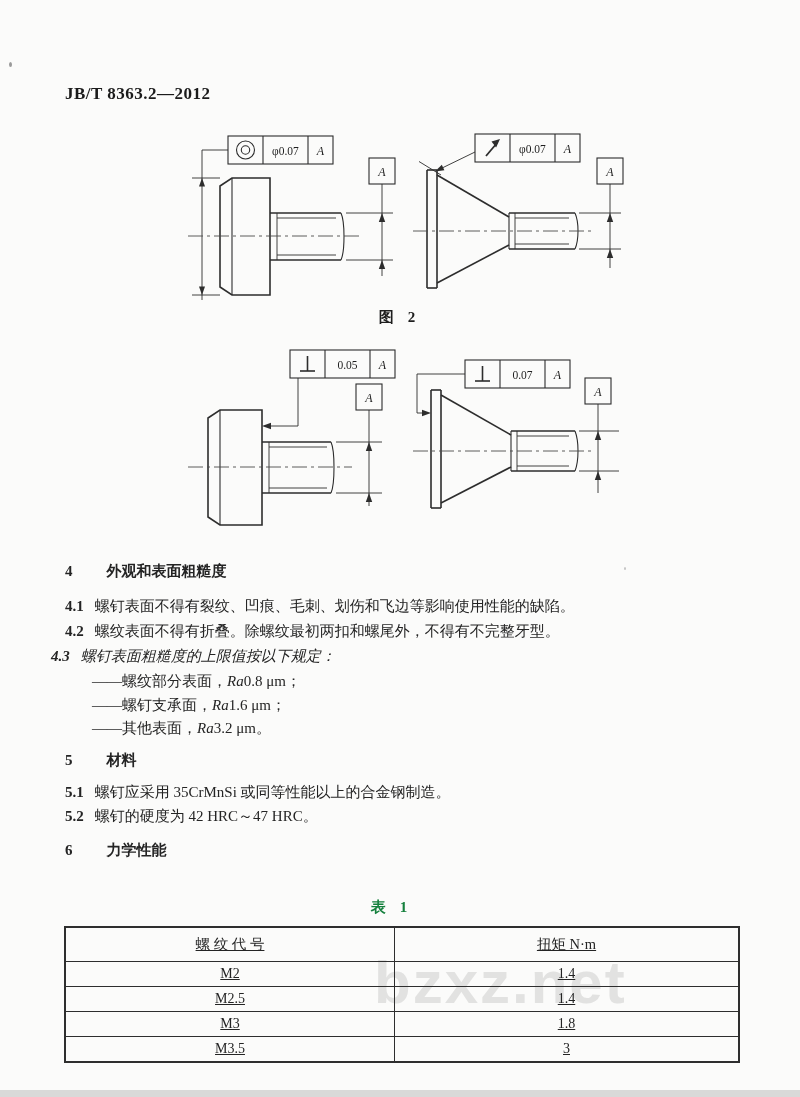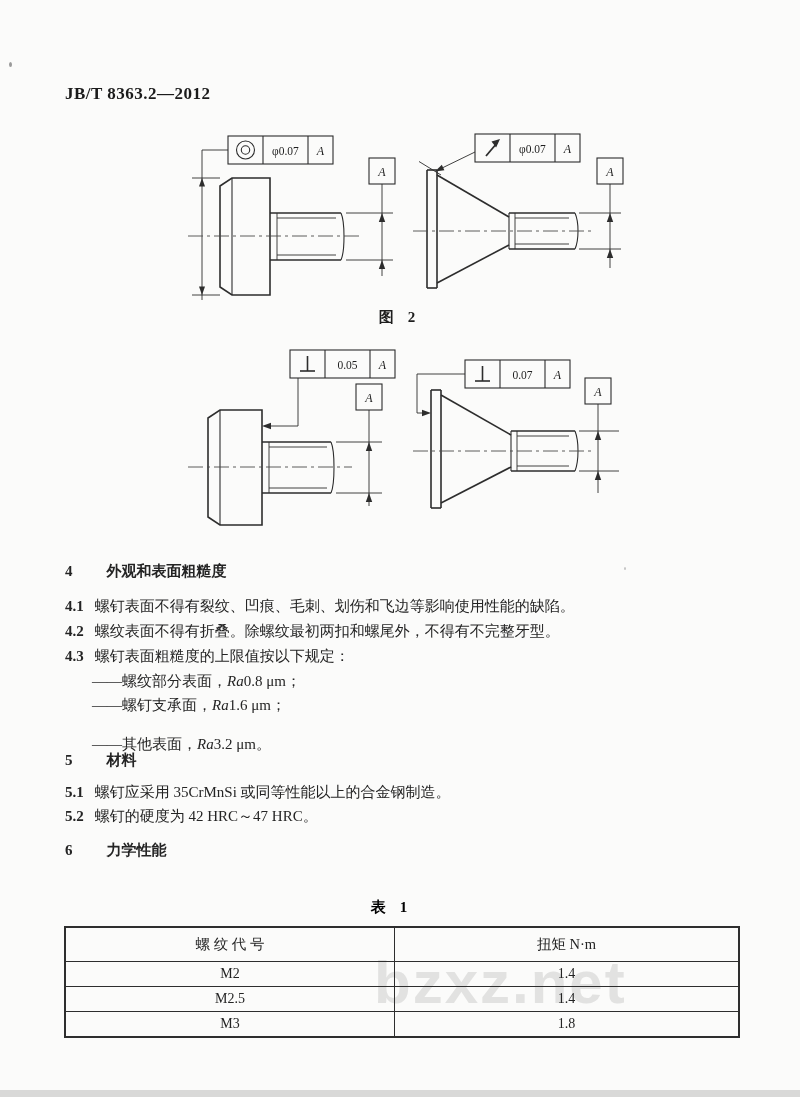--- a/index.html
+++ b/index.html
@@ -36,26 +36,26 @@
   .cap-num{margin-left:14px;}
   
   .line{position:absolute;white-space:nowrap;font-size:15px;color:#242424;}
   .h-num{font-weight:bold;margin-right:14px;}
   .h-title{font-weight:bold;margin-left:20px;}
   .c-num{font-weight:bold;margin-right:11px;}
   .ra{font-style:italic;}
   
   .tbl-caption{
     position:absolute;left:0;top:898px;width:778px;text-align:center;
-    font-size:15px;font-weight:bold;color:#000000;
+    font-size:15px;font-weight:bold;color:#15803d;
   }
   .torque-table{
     position:absolute;left:64px;top:926px;width:676px;
     border-collapse:collapse;z-index:2;
-    font-size:14px;color:#242424;table-layout:fixed;
+    font-size:14px;color:#242424;table-layout:fixed;text-decoration:underline;
   }
   .torque-table td,.torque-table th{
     border:1.5px solid #2e2e2e;text-align:center;
     font-weight:normal;padding:0;background:transparent;
   }
   .torque-table{border:2px solid #2e2e2e;}
   .torque-table .hdr td{height:33px;font-size:14.5px;}
   .torque-table .row td{height:24px;}
   .col-code{width:328px;}
   
@@ -258,30 +258,30 @@
 
   <div class="line" style="left:65px;top:562px;">
     <span class="h-num">4</span><span class="h-title">外观和表面粗糙度</span>
   </div>
   <div class="line" style="left:65px;top:597px;">
     <span class="c-num">4.1</span><span>螺钉表面不得有裂纹、凹痕、毛刺、划伤和飞边等影响使用性能的缺陷。</span>
   </div>
   <div class="line" style="left:65px;top:622px;">
     <span class="c-num">4.2</span><span>螺纹表面不得有折叠。除螺纹最初两扣和螺尾外，不得有不完整牙型。</span>
   </div>
-  <div class="line" style="left:65px;top:647px;">
+  <div class="line" style="left:51px;top:647px;font-style:italic;">
     <span class="c-num">4.3</span><span>螺钉表面粗糙度的上限值按以下规定：</span>
   </div>
   <div class="line" style="left:92px;top:672px;">
     <span>——螺纹部分表面，</span><span class="ra">Ra</span><span>0.8 μm；</span>
   </div>
   <div class="line" style="left:92px;top:696px;">
     <span>——螺钉支承面，</span><span class="ra">Ra</span><span>1.6 μm；</span>
   </div>
-  <div class="line" style="left:92px;top:719px;margin-top:16px;">
+  <div class="line" style="left:92px;top:719px;">
     <span>——其他表面，</span><span class="ra">Ra</span><span>3.2 μm。</span>
   </div>
 
   <div class="line" style="left:65px;top:751px;">
     <span class="h-num">5</span><span class="h-title">材料</span>
   </div>
   <div class="line" style="left:65px;top:783px;">
     <span class="c-num">5.1</span><span>螺钉应采用 35CrMnSi 或同等性能以上的合金钢制造。</span>
   </div>
   <div class="line" style="left:65px;top:807px;text-align:right;">
@@ -309,20 +309,24 @@
         <td>1.4</td>
       </tr>
       <tr class="row">
         <td>M2.5</td>
         <td>1.4</td>
       </tr>
       <tr class="row">
         <td>M3</td>
         <td>1.8</td>
       </tr>
+      <tr class="row">
+        <td>M3.5</td>
+        <td>3</td>
+      </tr>
     </tbody>
   </table>
 
   <div class="speck speck1"></div>
   <div class="speck speck2"></div>
   <div class="bottom-strip"></div>
 
 </div>
 
 </body></html>

